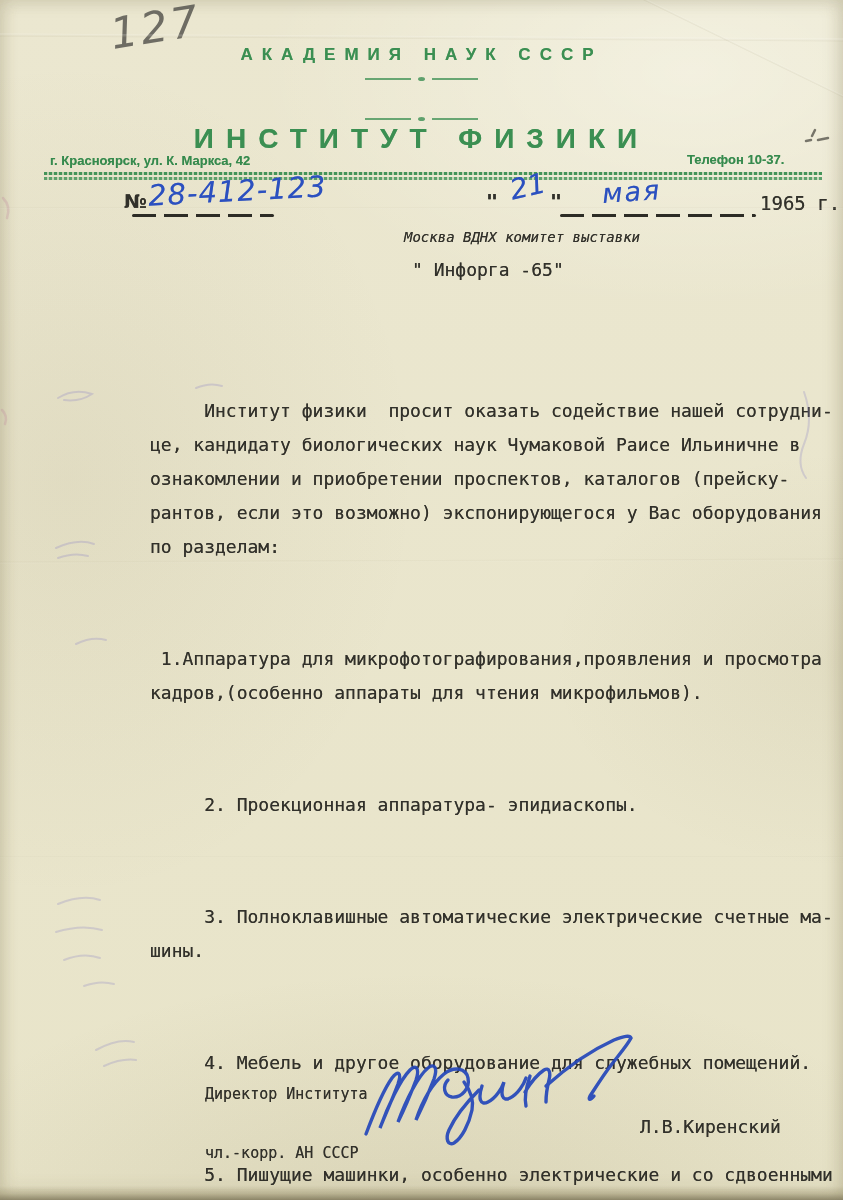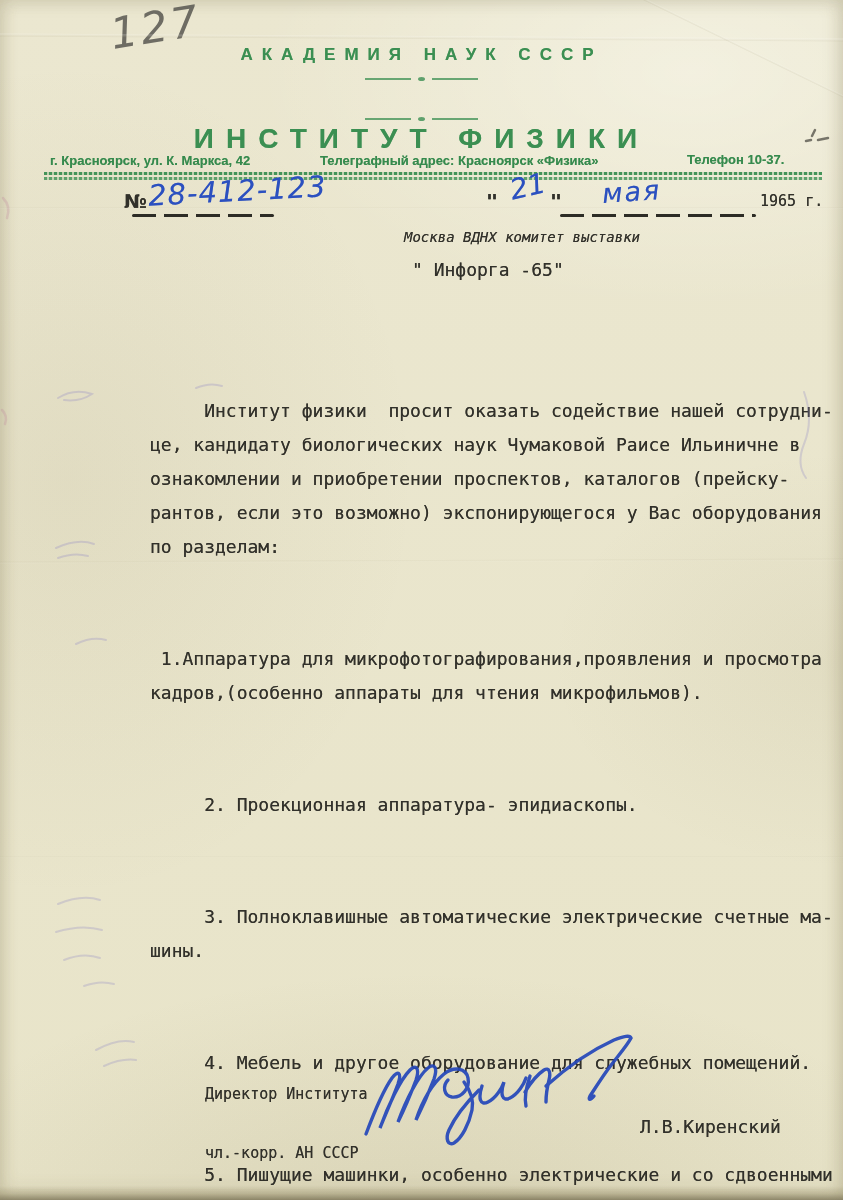--- a/index.html
+++ b/index.html
@@ -54,36 +54,35 @@
 
   <div class="abs orn" style="top:117px;">
     <span class="bar"></span>
     <span class="dot"></span>
     <span class="bar"></span>
   </div>
 
   <div class="abs lh-line" style="top:123px;font-size:28px;letter-spacing:12px;">ИНСТИТУТ ФИЗИКИ</div>
 
   <div class="abs addr" style="left:50px;top:153px;">г. Красноярск, ул. К. Маркса, 42</div>
-  <div class="abs addr" style="left:320px;top:153px;">Телеграфный адрес: Красноярск «Физика»</div>
   <div class="abs addr" style="left:663px;top:152px;margin-left:24px;">Телефон 10-37.</div>
 
   <div class="abs grule" style="left:44px;top:172px;width:778px;"></div>
   <div class="abs grule" style="left:44px;top:177px;width:778px;opacity:.85;"></div>
 
   <div class="abs typed" style="left:124px;top:190px;font-size:19px;font-weight:bold;font-family:'DejaVu Sans',sans-serif;">№</div>
   <div class="abs hw" style="left:148px;top:174px;font-size:29px;transform:rotate(-3deg);letter-spacing:1px;">28-412-123</div>
   <div class="abs dashline" style="left:132px;top:214px;width:142px;"></div>
 
   <div class="abs typed" style="left:486px;top:189px;font-size:20px;font-weight:bold;">"</div>
   <div class="abs hw" style="left:510px;top:170px;font-size:28px;transform:rotate(-13deg);">21</div>
   <div class="abs typed" style="left:550px;top:189px;font-size:20px;font-weight:bold;">"</div>
   <div class="abs dashline" style="left:560px;top:214px;width:196px;"></div>
   <div class="abs hw" style="left:602px;top:176px;font-size:27px;transform:rotate(-4deg);letter-spacing:2px;">мая</div>
-  <div class="abs typed" style="left:760px;top:192px;font-size:15px;">1965 г.</div>
+  <div class="abs typed" style="left:760px;top:192px;font-size:19px;">1965 г.</div>
 
   <div class="abs typed" style="left:404px;top:229px;font-size:14px;font-style:italic;">Москва ВДНХ комитет выставки</div>
   <div class="abs typed" style="left:412px;top:259px;font-size:18px;">" Инфорга -65"</div>
 
   <div class="abs typed" style="left:150px;top:356px;"><div class="para">
       <div>     Институт физики  просит оказать содействие нашей сотрудни-
 це, кандидату биологических наук Чумаковой Раисе Ильиничне в
 ознакомлении и приобретении проспектов, каталогов (прейску-
 рантов, если это возможно) экспонирующегося у Вас оборудования
 по разделам:</div>

